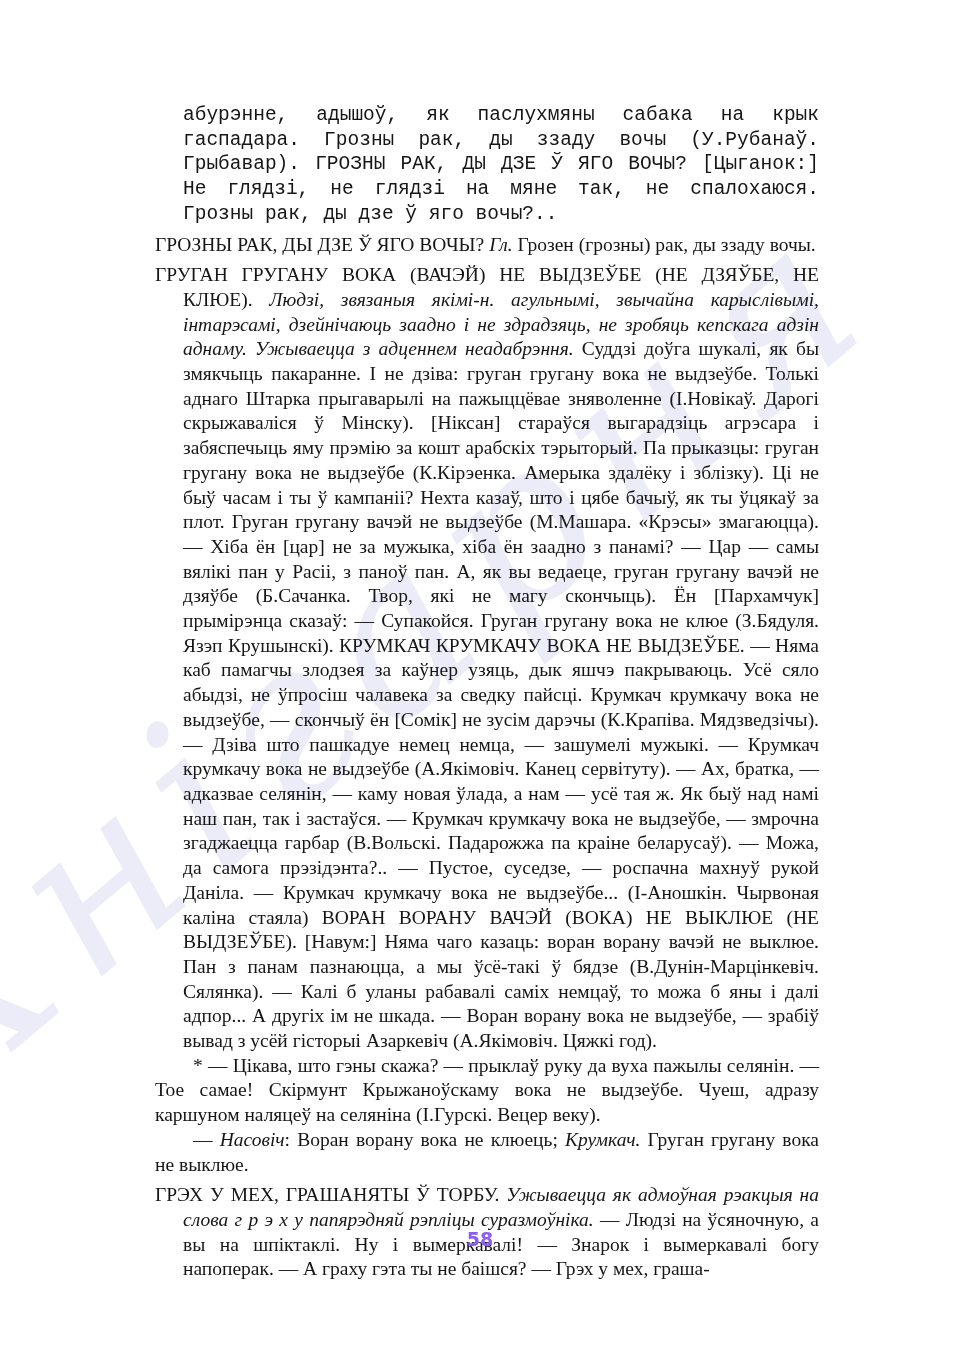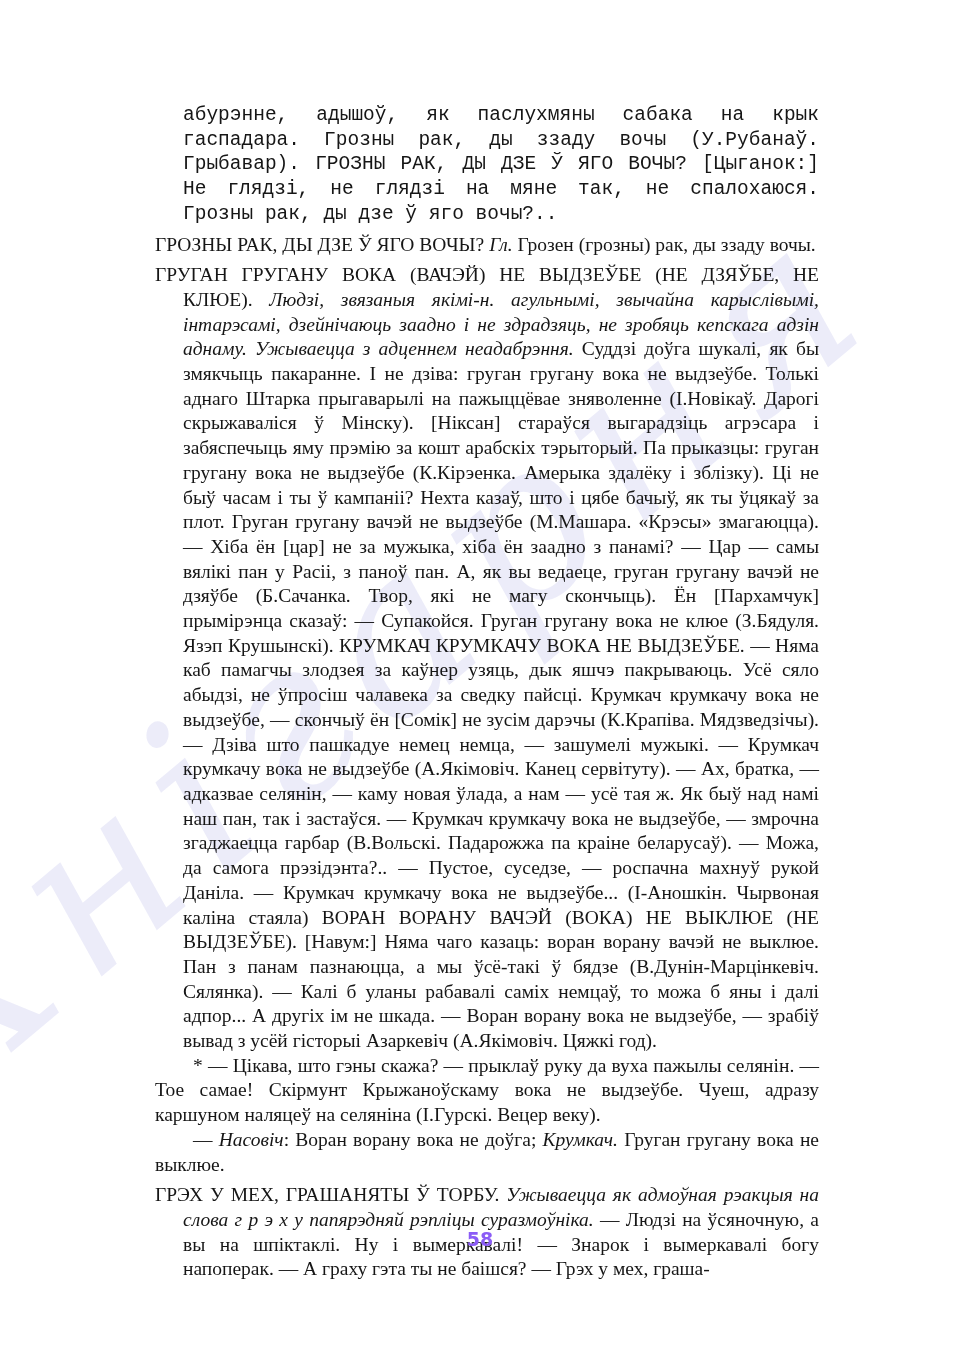--- a/index.html
+++ b/index.html
@@ -77,18 +77,18 @@
 <body>
 
 <div class="page">
   <div class="watermark">Кнігарня</div>
 
   <div class="text-block">
       <p class="para entry-cont"><span>абурэнне, адышоў, як паслухмяны сабака на крык гаспадара. Грозны рак, ды ззаду вочы (У.Рубанаў. Грыбавар). ГРОЗНЫ РАК, ДЫ ДЗЕ Ў ЯГО ВОЧЫ? [Цыганок:] Не глядзі, не глядзі на мяне так, не спалохаюся. Грозны рак, ды дзе ў яго вочы?..</span></p>
       <p class="para entry"><span>ГРОЗНЫ РАК, ДЫ ДЗЕ Ў ЯГО ВОЧЫ? </span><span class="it">Гл.</span><span> Грозен (грозны) рак, ды ззаду вочы.</span></p>
       <p class="para entry"><span>ГРУГАН ГРУГАНУ ВОКА (ВАЧЭЙ) НЕ ВЫДЗЕЎБЕ (НЕ ДЗЯЎБЕ, НЕ КЛЮЕ). </span><span class="it">Людзі, звязаныя якімі-н. агульнымі, звычайна карыслівымі, інтарэсамі, дзейнічаюць заадно і не здрадзяць, не зробяць кепскага адзін аднаму. Ужываецца з адценнем неадабрэння.</span><span> Суддзі доўга шукалі, як бы змякчыць пакаранне. І не дзіва: груган гругану вока не выдзеўбе. Толькі аднаго Штарка прыгаварылі на пажыццёвае зняволенне (І.Новікаў. Дарогі скрыжаваліся ў Мінску). [Ніксан] стараўся выгарадзіць агрэсара і забяспечыць яму прэмію за кошт арабскіх тэрыторый. Па прыказцы: груган гругану вока не выдзеўбе (К.Кірэенка. Амерыка здалёку і зблізку). Ці не быў часам і ты ў кампаніі? Нехта казаў, што і цябе бачыў, як ты ўцякаў за плот. Груган гругану вачэй не выдзеўбе (М.Машара. «Крэсы» змагаюцца). — Хіба ён [цар] не за мужыка, хіба ён заадно з панамі? — Цар — самы вялікі пан у Расіі, з паноў пан. А, як вы ведаеце, груган гругану вачэй не дзяўбе (Б.Сачанка. Твор, які не магу скончыць). Ён [Пархамчук] прымірэнца сказаў: — Супакойся. Груган гругану вока не клюе (З.Бядуля. Язэп Крушынскі). КРУМКАЧ КРУМКАЧУ ВОКА НЕ ВЫДЗЕЎБЕ. — Няма каб памагчы злодзея за каўнер узяць, дык яшчэ пакрываюць. Усё сяло абыдзі, не ўпросіш чалавека за сведку пайсці. Крумкач крумкачу вока не выдзеўбе, — скончыў ён [Сомік] не зусім дарэчы (К.Крапіва. Мядзведзічы). — Дзіва што пашкадуе немец немца, — зашумелі мужыкі. — Крумкач крумкачу вока не выдзеўбе (А.Якімовіч. Канец сервітуту). — Ах, братка, — адказвае селянін, — каму новая ўлада, а нам — усё тая ж. Як быў над намі наш пан, так і застаўся. — Крумкач крумкачу вока не выдзеўбе, — змрочна згаджаецца гарбар (В.Вольскі. Падарожжа па краіне беларусаў). — Можа, да самога прэзідэнта?.. — Пустое, суседзе, — роспачна махнуў рукой Даніла. — Крумкач крумкачу вока не выдзеўбе... (І-Аношкін. Чырвоная каліна стаяла) ВОРАН ВОРАНУ ВАЧЭЙ (ВОКА) НЕ ВЫКЛЮЕ (НЕ ВЫДЗЕЎБЕ). [Навум:] Няма чаго казаць: воран ворану вачэй не выклюе. Пан з панам пазнаюцца, а мы ўсё-такі ў бядзе (В.Дунін-Марцінкевіч. Сялянка). — Калі б уланы рабавалі саміх немцаў, то можа б яны і далі адпор... А другіх ім не шкада. — Воран ворану вока не выдзеўбе, — зрабіў вывад з усёй гісторыі Азаркевіч (А.Якімовіч. Цяжкі год).</span></p>
       <p class="para quote"><span>* — Цікава, што гэны скажа? — прыклаў руку да вуха пажылы селянін. — Тое самае! Скірмунт Крыжаноўскаму вока не выдзеўбе. Чуеш, адразу каршуном наляцеў на селяніна (І.Гурскі. Вецер веку).</span></p>
-      <p class="para quote"><span>— </span><span class="it">Насовіч</span><span>: Воран ворану вока не доўга; </span><span class="it">Крумкач.</span><span> Груган гругану вока не выклюе.</span></p>
+      <p class="para quote"><span>— </span><span class="it">Насовіч</span><span>: Воран ворану вока не клюець; </span><span class="it">Крумкач.</span><span> Груган гругану вока не выклюе.</span></p>
       <p class="para entry"><span>ГРЭХ У МЕХ, ГРАШАНЯТЫ Ў ТОРБУ. </span><span class="it">Ужываецца як адмоўная рэакцыя на слова г р э х  у папярэдняй рэпліцы суразмоўніка.</span><span> — Людзі на ўсяночную, а вы на шпіктаклі. Ну і вымеркавалі! — Знарок і вымеркавалі богу напоперак. — А граху гэта ты не баішся? — Грэх у мех, граша-</span></p>
     </div>
 
   <div class="page-number">58</div>
 </div>
 
 </body></html>

